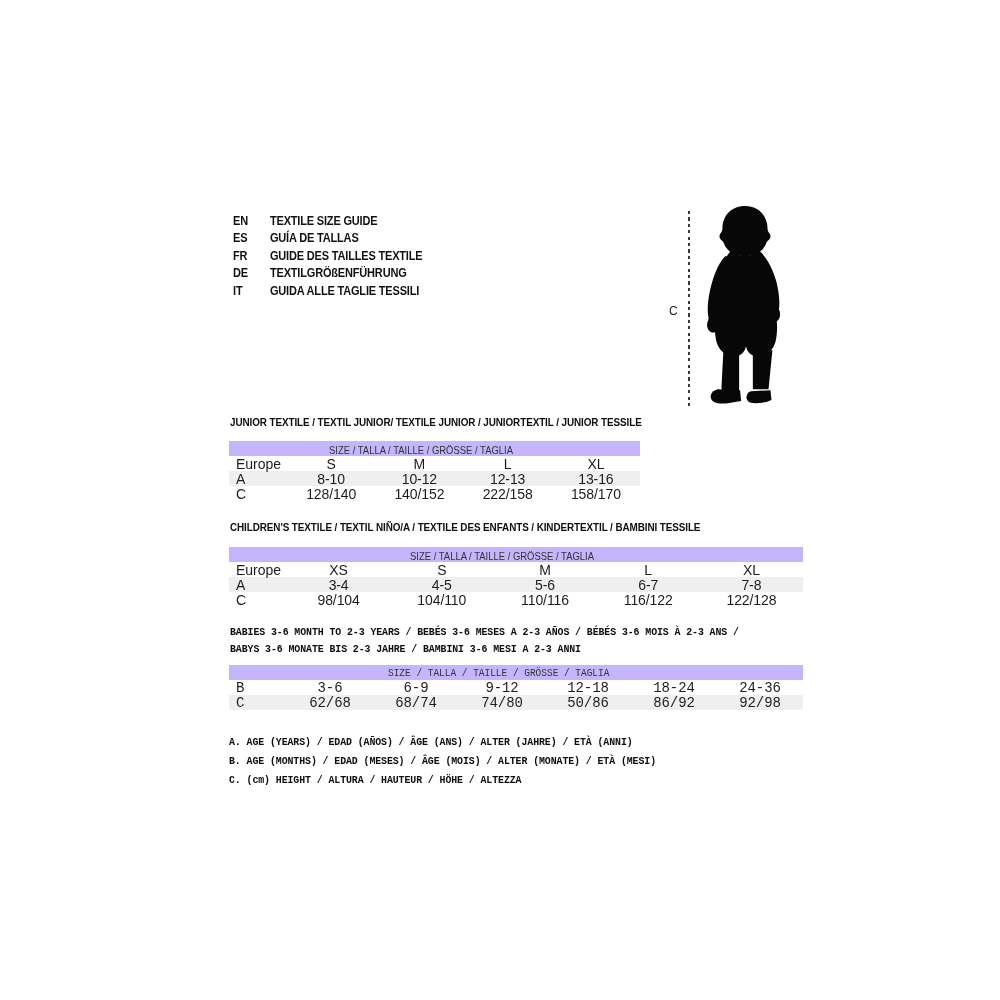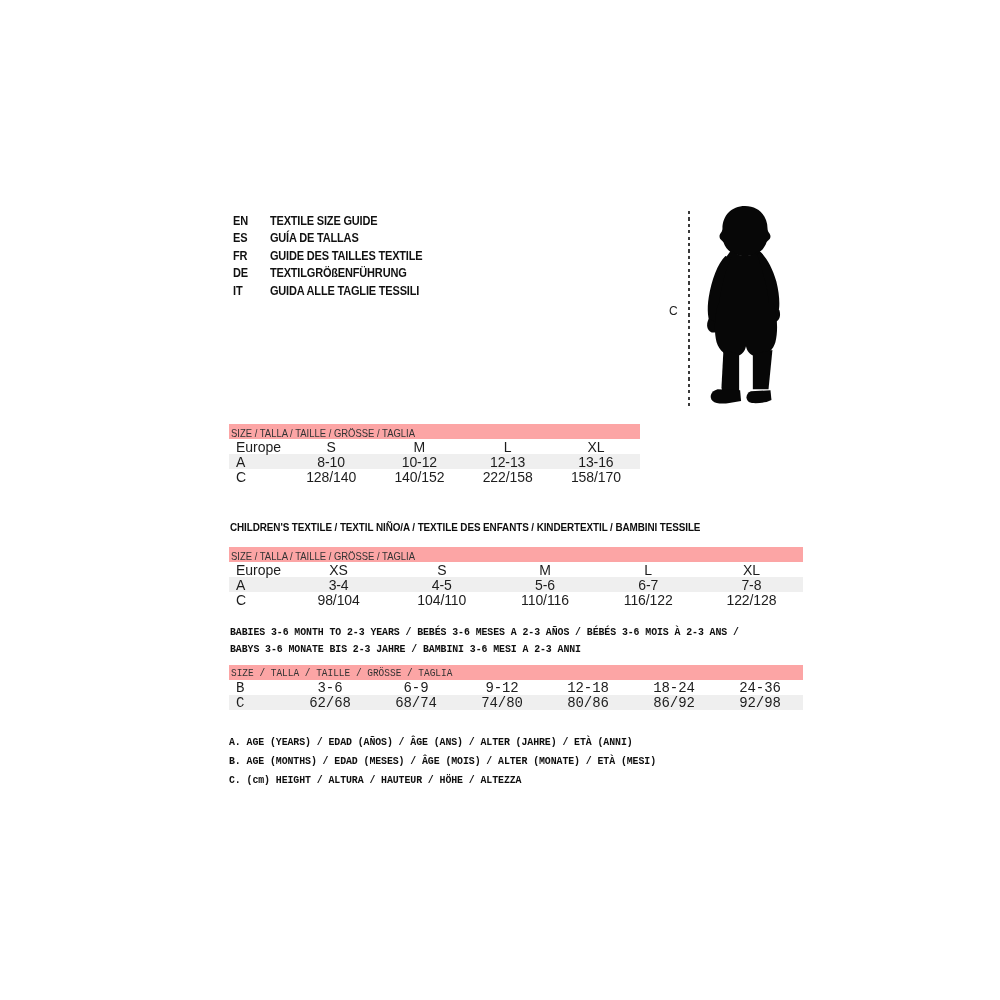--- a/index.html
+++ b/index.html
@@ -31,21 +31,21 @@
   .tbl-3{top:624px;width:574px;font-family:Liberation Mono, monospace;}
   .tbl-title{margin:0 0 0 1px;}
   .tbl-title-line{
     font-weight:bold;font-size:11.5px;letter-spacing:-0.1px;line-height:16.5px;
     white-space:nowrap;transform:scaleX(0.86);transform-origin:0 50%;color:#0e0e0e;
   }
   .tbl-1 .size-bar{margin-top:10px;}
   .tbl-2 .size-bar{margin-top:11px;}
   .tbl-3 .size-bar{margin-top:8px;}
   .size-bar{
-    height:15px;line-height:15px;background:#fca5a5;padding-left:2px;overflow:hidden;
+    height:15px;line-height:15px;background:#c4b5fd;padding-left:2px;overflow:hidden;text-align:center;
   }
   .size-bar span{
     display:inline-block;font-size:11px;color:#333;letter-spacing:0px;
     white-space:nowrap;transform:scaleX(0.86);transform-origin:0 50%;
   }
   .t-row{display:flex;height:15px;line-height:17px;font-size:14px;color:#1d1d1d;}
   .t-row.shaded{background:#efefef;}
   .t-label{width:58px;padding-left:7px;box-sizing:border-box;text-align:left;}
   .t-cell{flex:1;text-align:center;letter-spacing:-0.1px;}
   
@@ -93,20 +93,23 @@
     <path d="M66 48 C72 54 78 64 82 78 C85 90 86 102 84 110 C81 114 76 113 74 108 C75 98 73 86 69 72 C66 62 64 54 62 50 Z"></path>
     <path d="M74 104 C72 112 74 118 80 119 C85 119 87 113 85 107 Z"></path>
     <path d="M23 100 C19 112 18 128 21 140 C24 150 33 156 42 154 C47 153 50 149 51 144 C52 149 55 153 60 154 C69 156 78 150 81 140 C84 128 83 112 79 100 Z"></path>
     <path d="M28 148 L26 186 C26 190 29 192 33 192 L44 190 L44 152 Z"></path>
     <path d="M22 188 C15 190 13 196 17 200 C20 203 28 203 34 202 L46 200 L45 189 Z"></path>
     <path d="M58 152 L58 188 L74 188 L78 148 Z"></path>
     <path d="M56 190 C51 192 50 198 54 201 C58 203 66 202 72 201 L77 199 L76 189 Z"></path>
   </svg>
 
   <section class="tbl tbl-1">
+    <div class="tbl-title">
+        <div class="tbl-title-line">JUNIOR TEXTILE / TEXTIL JUNIOR/ TEXTILE JUNIOR / JUNIORTEXTIL / JUNIOR TESSILE</div>
+      </div>
     <div class="size-bar"><span>SIZE / TALLA / TAILLE / GRÖSSE / TAGLIA</span></div>
     <div class="rows">
         <div class="t-row">
           <div class="t-label">Europe</div>
           <div class="t-cell">S</div>
           <div class="t-cell">M</div>
           <div class="t-cell">L</div>
           <div class="t-cell">XL</div>
         </div>
         <div class="t-row shaded">
@@ -173,21 +176,21 @@
           <div class="t-cell">9-12</div>
           <div class="t-cell">12-18</div>
           <div class="t-cell">18-24</div>
           <div class="t-cell">24-36</div>
         </div>
         <div class="t-row shaded">
           <div class="t-label">C</div>
           <div class="t-cell">62/68</div>
           <div class="t-cell">68/74</div>
           <div class="t-cell">74/80</div>
-          <div class="t-cell">80/86</div>
+          <div class="t-cell">50/86</div>
           <div class="t-cell">86/92</div>
           <div class="t-cell">92/98</div>
         </div>
       </div>
   </section>
 
   <div class="footnotes">
       <div class="footnote">A. AGE (YEARS) / EDAD (AÑOS) / ÂGE (ANS) / ALTER (JAHRE) / ETÀ (ANNI)</div>
       <div class="footnote">B. AGE (MONTHS) / EDAD (MESES) / ÂGE (MOIS) / ALTER (MONATE) / ETÀ (MESI)</div>
       <div class="footnote">C. (cm) HEIGHT / ALTURA / HAUTEUR / HÖHE / ALTEZZA</div>

